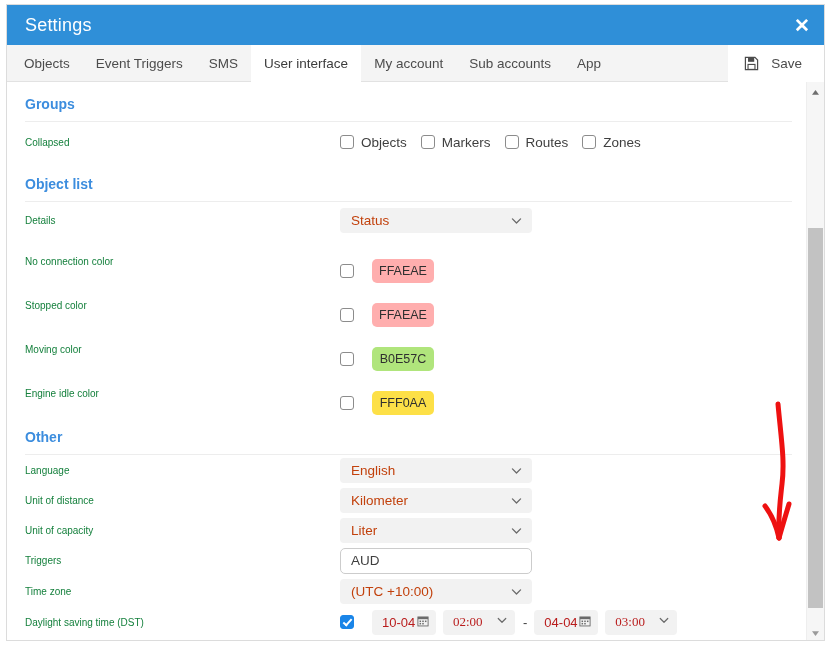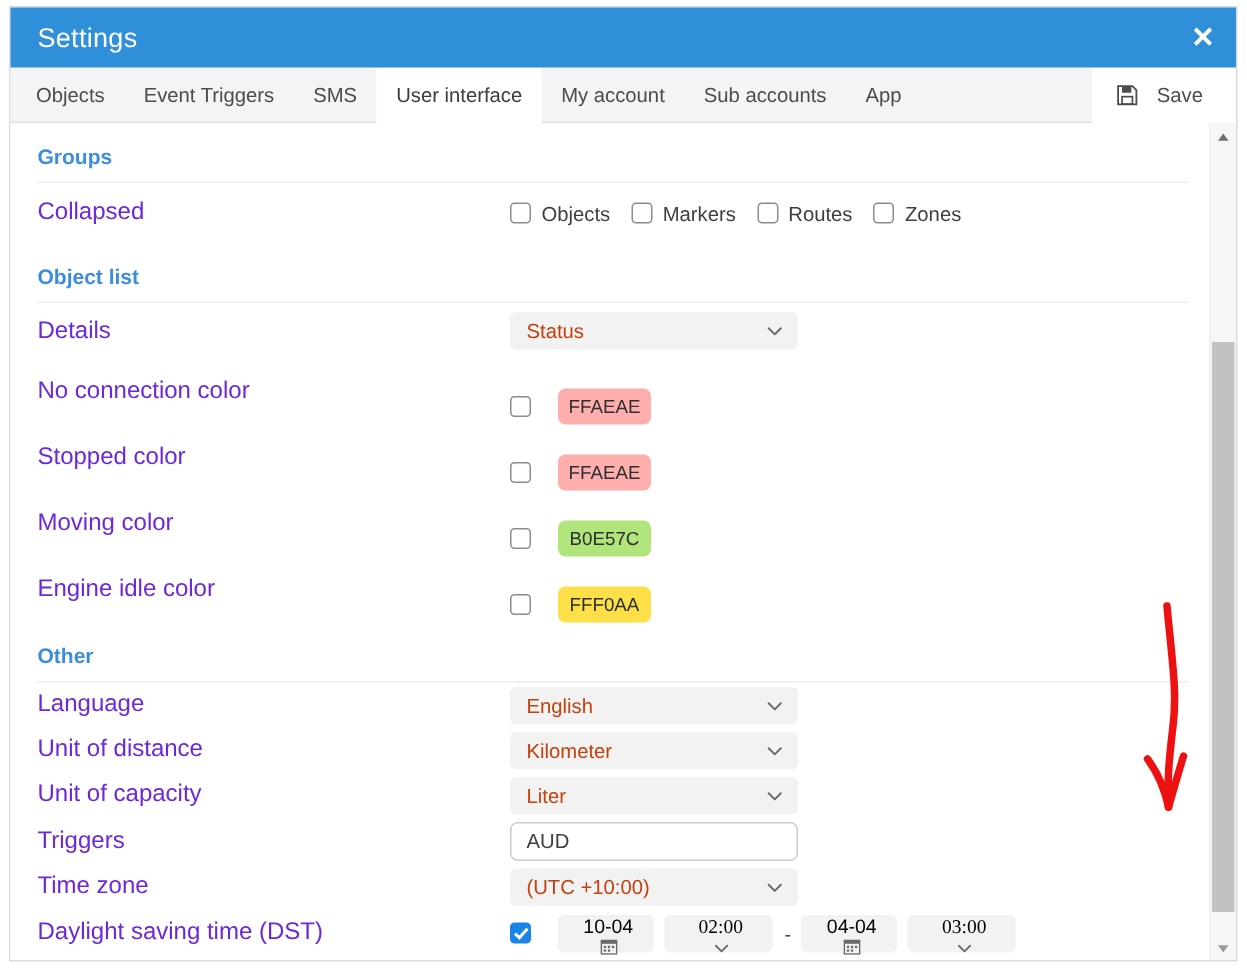--- a/index.html
+++ b/index.html
@@ -132,22 +132,22 @@
   .row {
     display: flex;
     align-items: center;
     min-height: 31px;
     padding-left: 18px;
     padding-right: 14px;
   }
   .row-label {
     width: 315px;
     flex: 0 0 315px;
-    font-size: 16px;
-    color: #6d28d9;
+    font-size: 10px;
+    color: #15803d;
   }
   .row-field {
     flex: 1 1 auto;
     display: flex;
     align-items: center;
   }
 
   
   .cbgroup { display: flex; align-items: center; gap: 0; }
   .cbitem {
@@ -242,24 +242,23 @@
   .minibox {
     height: 25px;
     background: #f2f2f2;
     border-radius: 4px;
     display: flex;
     align-items: center;
     justify-content: space-between;
     padding: 0 7px 0 10px;
     box-sizing: border-box;
     font-size: 13px;
-    color: #000000;
+    color: #b91c1c;
     cursor: pointer;
     margin-right: 7px;
-    flex-direction: column;
   }
   .minibox.date { width: 64px; }
   .minibox.time { width: 72px; font-family: Liberation Serif, serif; }
   .dash { font-size: 13px; color: #3f3f3f; margin: 0 7px 0 1px; }
 
   
   .scrollbar {
     width: 17px;
     flex: 0 0 17px;
     background: #f6f6f6;

